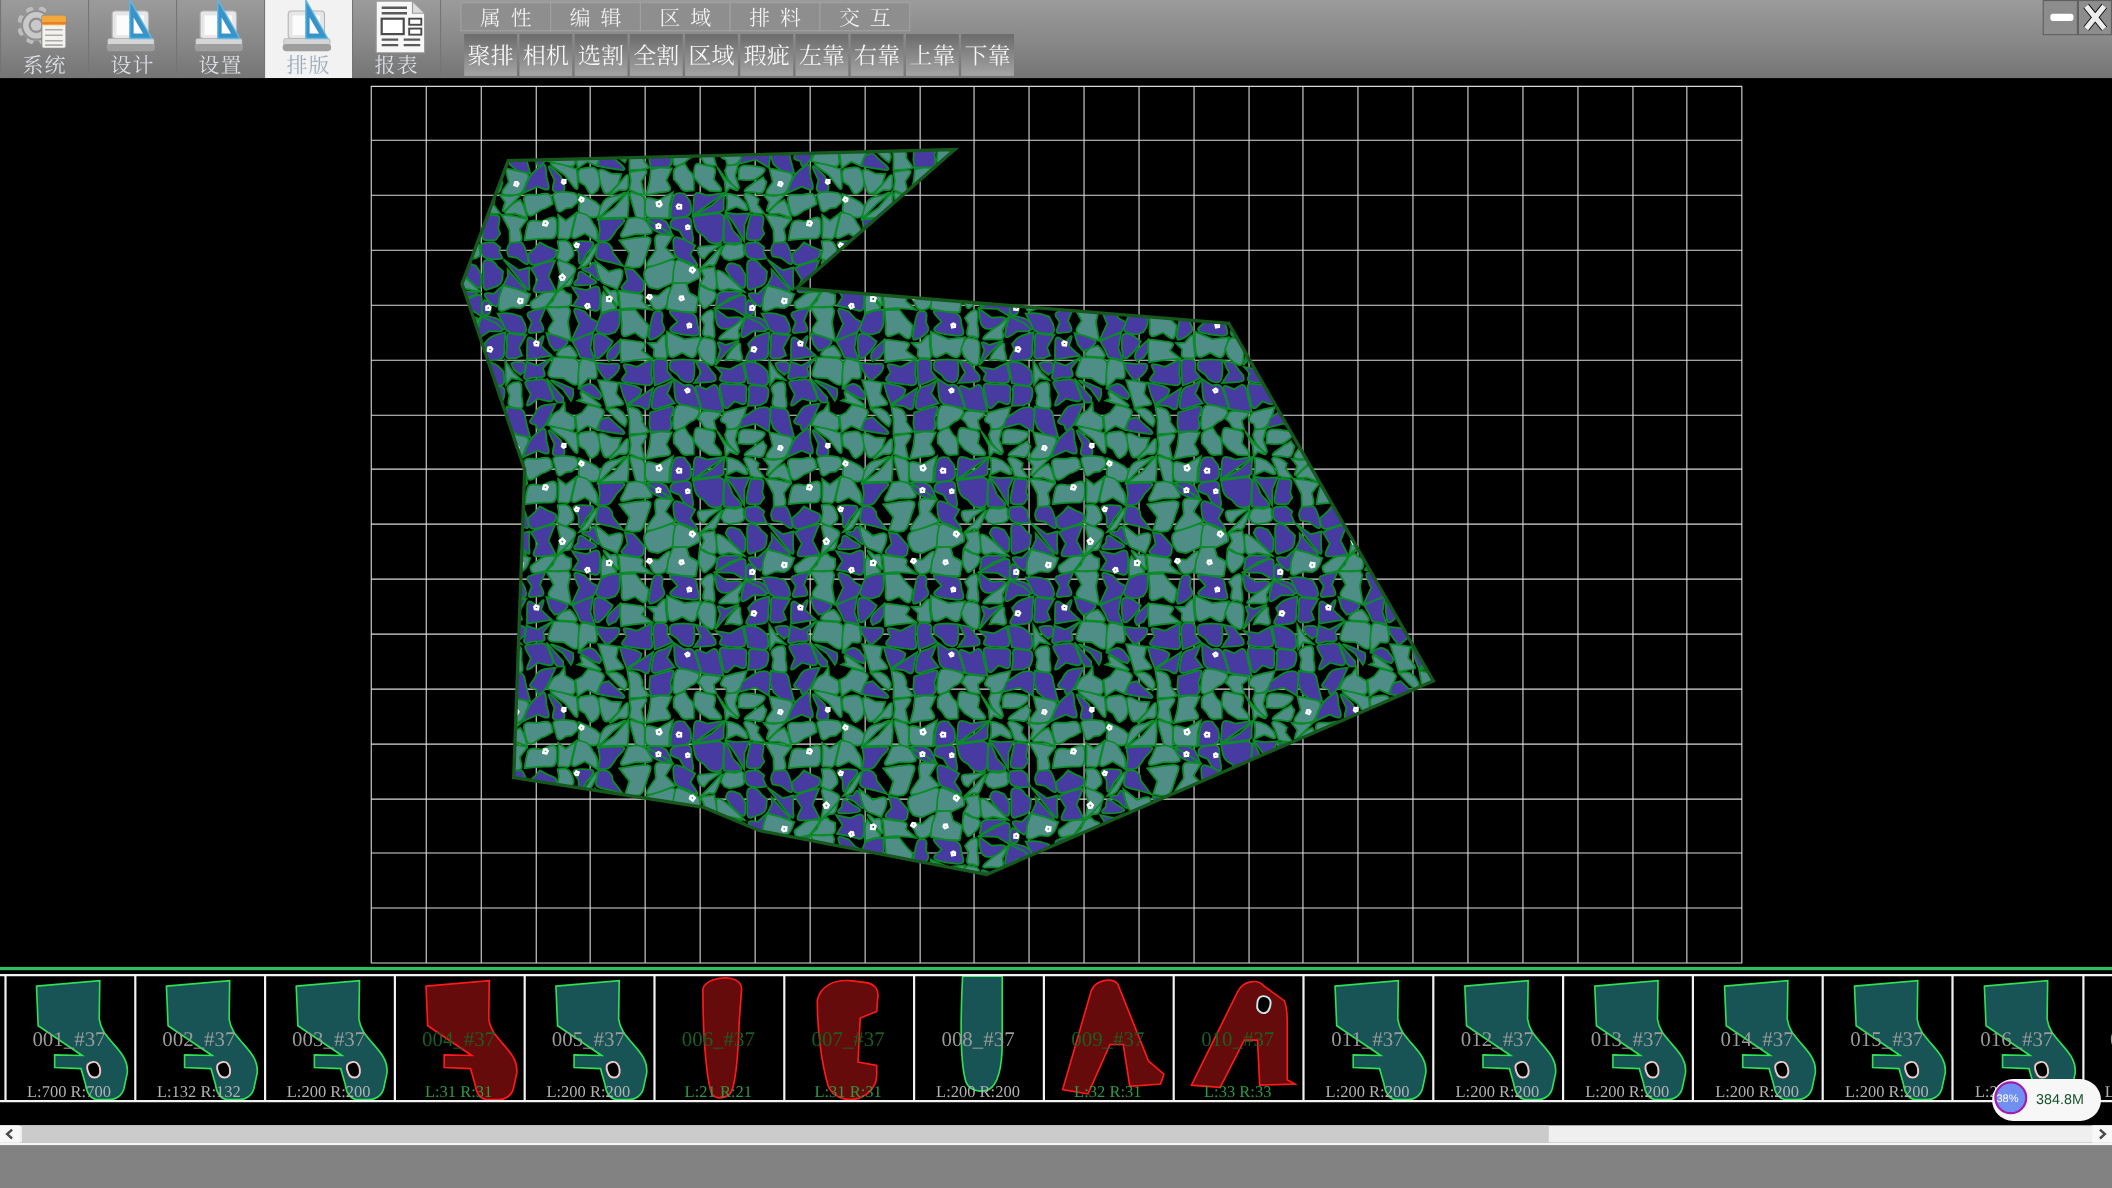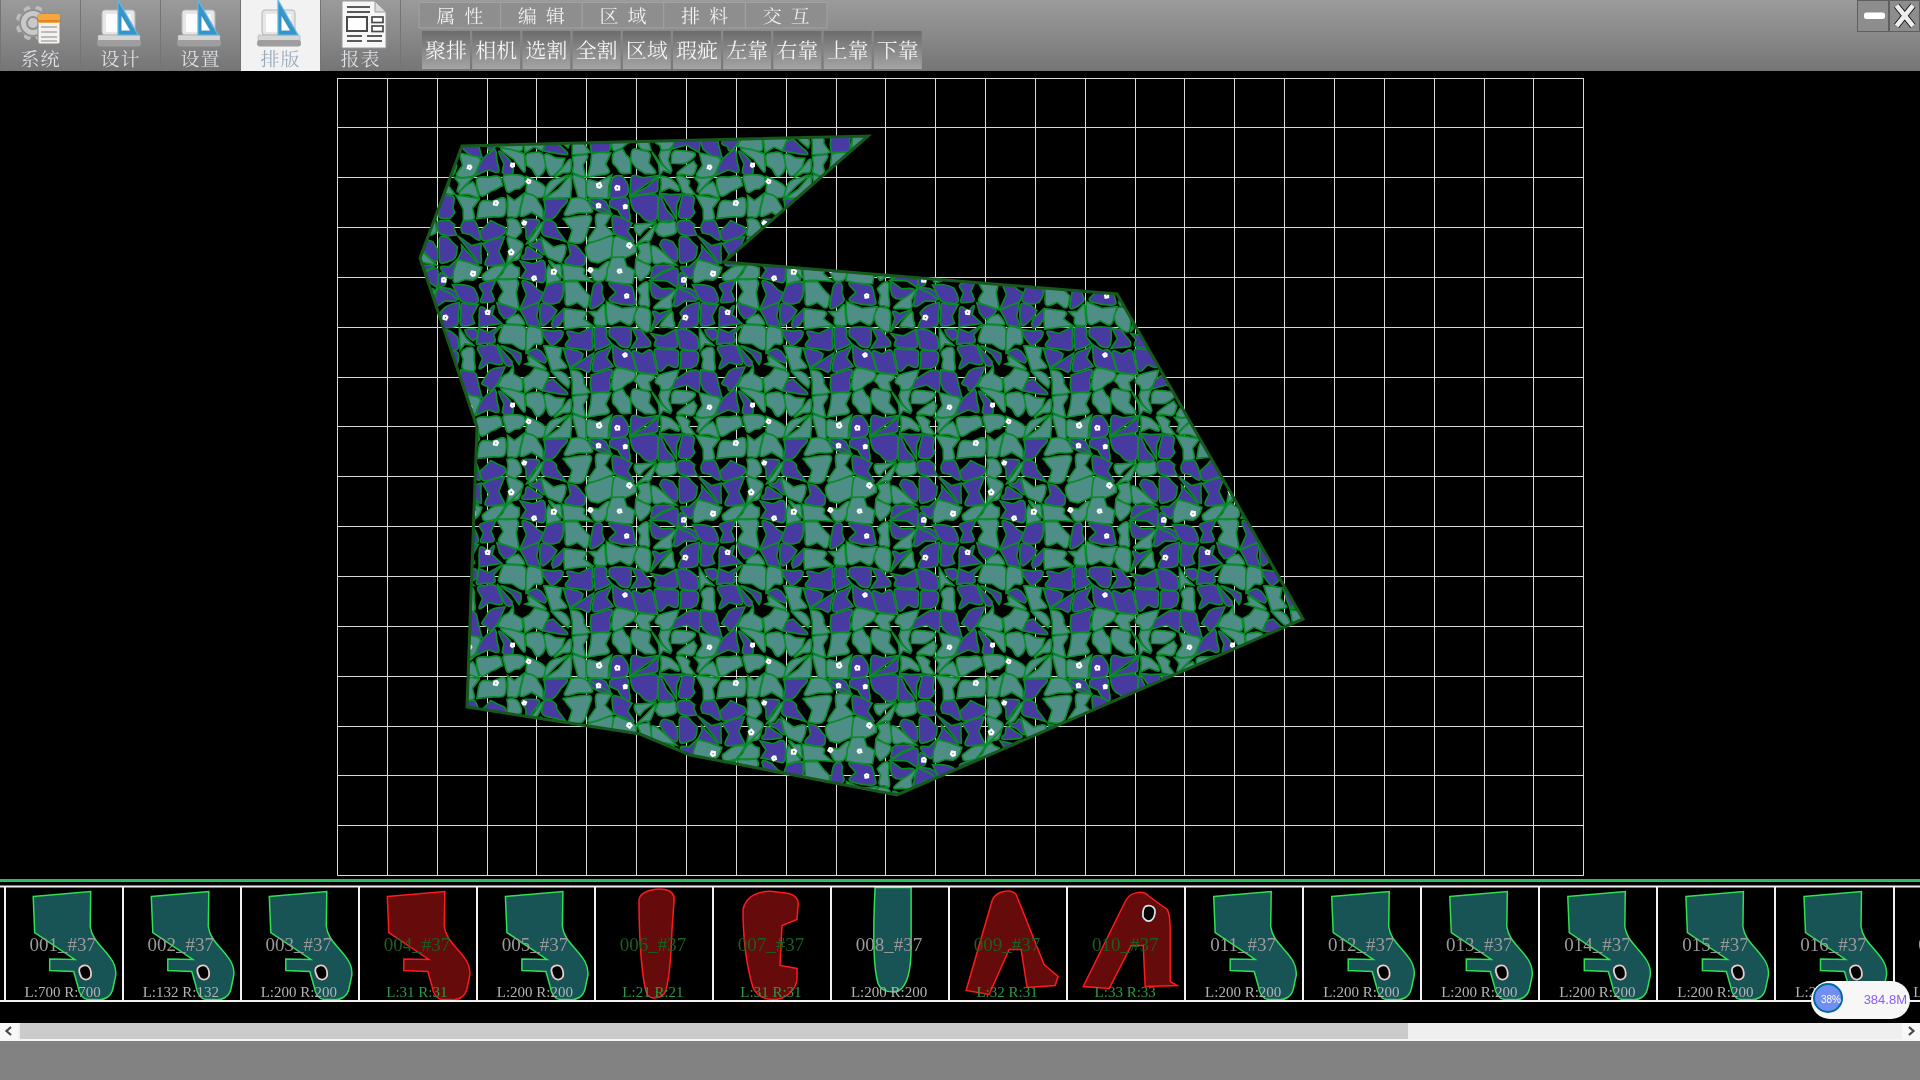--- a/index.html
+++ b/index.html
@@ -6,24 +6,24 @@
 #toolbar { position:absolute; left:0; top:0; width:1920px; height:71px;
   background:linear-gradient(#9b9b9b,#8b8b8b 45%,#757575); }
 #canvas { position:absolute; left:0; top:71px; width:1920px; height:952px; background:#000; }
 #statusbar { position:absolute; left:0; top:1039px; width:1920px; height:41px; background:#828282; border-top:2.5px solid #f5f5f5; }
 #scroll { position:absolute; left:0; top:1023px; width:1920px; height:16px; background:#efefef; }
 #scroll .thumb { position:absolute; left:20px; top:0; width:1388px; height:16px; background:#cbcbcb; }
 #scroll .btn { position:absolute; top:0; width:18px; height:18px; background:#f8f8f8; }
 #pill { position:absolute; left:1811px; top:981px; width:99px; height:38px; background:#f7f7f7;
   border-radius:19px; }
 #pill .circ { position:absolute; left:2px; top:2px; width:30px; height:30px; border-radius:50%;
-  background:#708ff0; border:2px solid #0369a1; color:#fff; font-size:10px; text-align:right;
+  background:#708ff0; border:2px solid #a21caf; color:#fff; font-size:10px; text-align:left;
   line-height:30px; }
-#pill .lab { position:absolute; left:40px; top:0; width:56px; height:38px; color:#8b5cf6;
-  font-size:13px; line-height:38px; text-align:right; }
+#pill .lab { position:absolute; left:40px; top:0; width:56px; height:38px; color:#14532d;
+  font-size:13px; line-height:38px; text-align:left; }
 </style></head><body>
 <div id="canvas"></div>
 <svg id="mainsvg" style="position:absolute;left:0;top:0" width="1920" height="1080" viewBox="0 0 1920 1080">
 <defs>
 <pattern id="pieces" x="0" y="0" width="240" height="240" patternUnits="userSpaceOnUse">
         <path d="M5.7,9L2.5,3.7L7.5,1.5L12.6,-0.6L18.6,-2L24.7,-3.4L21.7,4L18.8,11.4L22,17.8L25.2,24.2L19.5,25Q13.8,25.7 8.5,25.9Q3.1,26.1 6,20.2L8.9,14.3L5.7,9Z" fill="#473AA0" stroke="#0a8c28" stroke-width="1.6"></path>
         <g transform="translate(0,240)">
           <path d="M5.7,9L2.5,3.7L7.5,1.5L12.6,-0.6L18.6,-2L24.7,-3.4L21.7,4L18.8,11.4L22,17.8L25.2,24.2L19.5,25Q13.8,25.7 8.5,25.9Q3.1,26.1 6,20.2L8.9,14.3L5.7,9Z" fill="#473AA0" stroke="#0a8c28" stroke-width="1.6"></path>
         </g>
         <path d="M38.6,12.5L41.3,10.8L41.2,11.2Q41.2,11.7 40.1,15.8Q39,19.9 36.4,20L33.8,20.1L30.2,22.5Q26.6,24.9 31.3,19.6L36,14.3L38.6,12.5Z" fill="#4F8E86" stroke="#0a8c28" stroke-width="1.6"></path>

